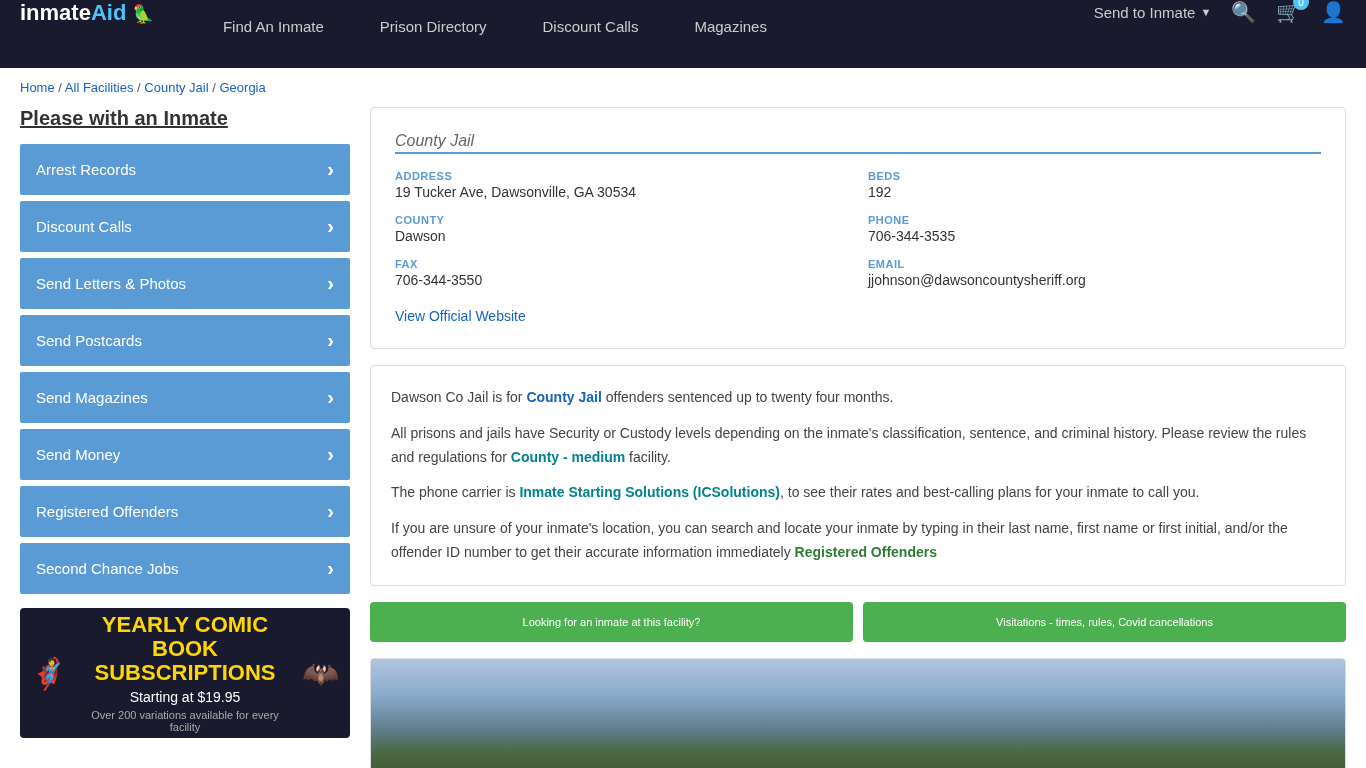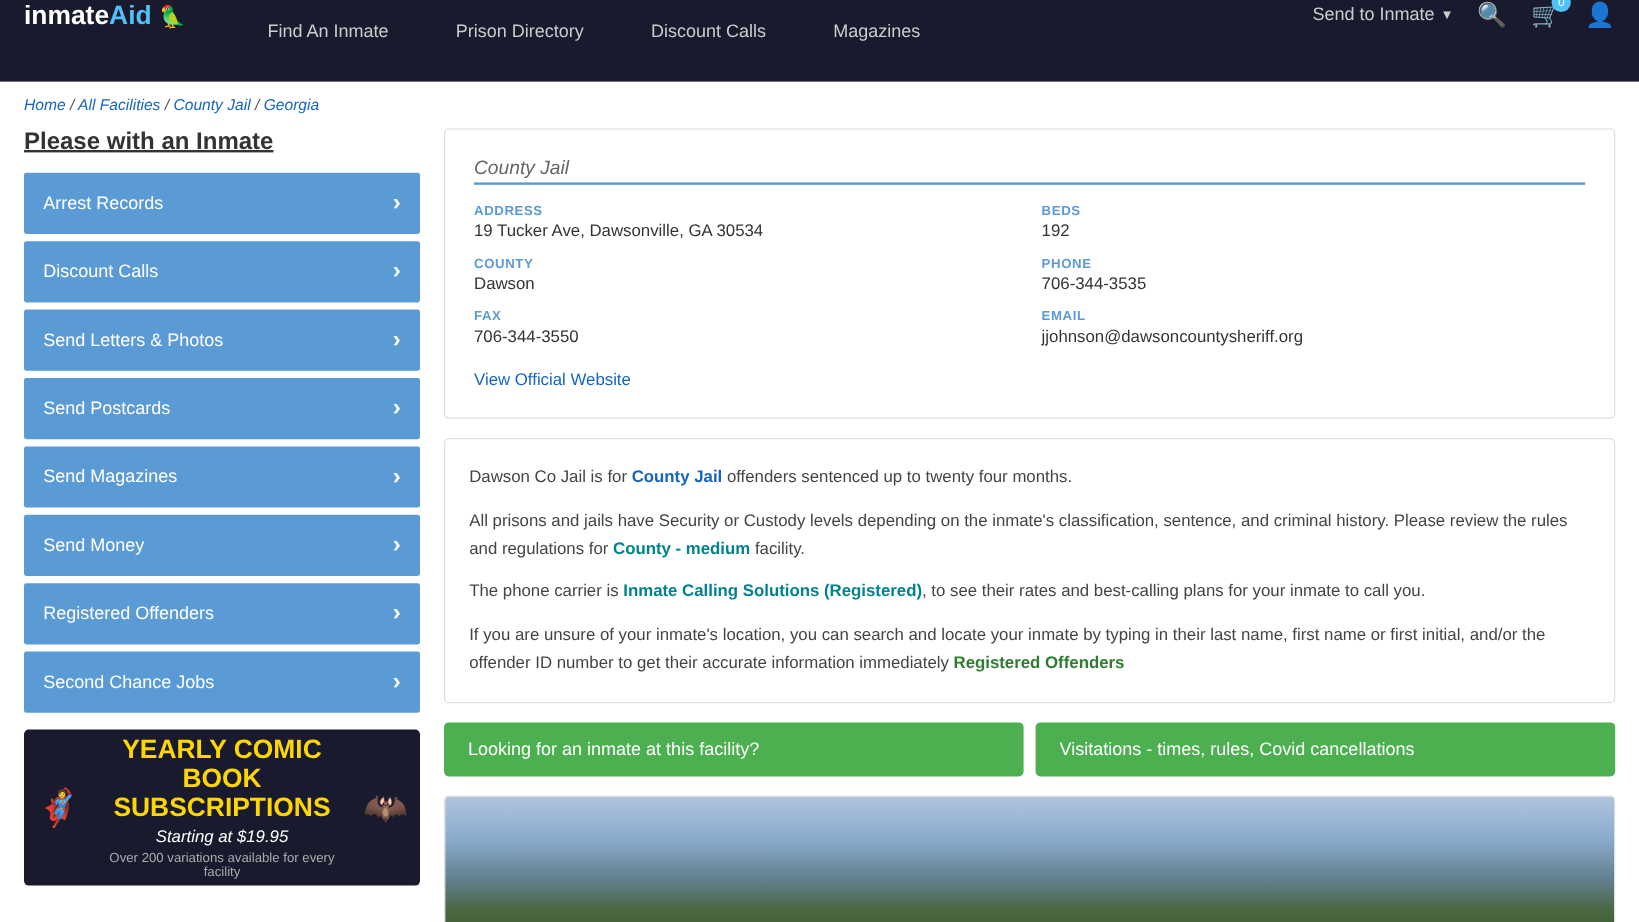--- a/index.html
+++ b/index.html
@@ -12,36 +12,36 @@
     .logo-text span { color: #4fc3f7; }
     .nav-links { display: flex; gap: 0; flex: 1; }
     .nav-link { color: #ccc; text-decoration: none; padding: 0 28px; font-size: 15px; height: 52px; display: flex; align-items: center; }
     .nav-right { display: flex; align-items: center; gap: 20px; margin-left: auto; }
     .nav-icon { color: #ccc; font-size: 20px; cursor: pointer; position: relative; }
     .cart-badge { position: absolute; top: -6px; right: -8px; background: #4fc3f7; color: #fff; border-radius: 50%; font-size: 10px; width: 16px; height: 16px; display: flex; align-items: center; justify-content: center; }
     .send-to-inmate { color: #ccc; font-size: 15px; display: flex; align-items: center; gap: 5px; cursor: pointer; }
     .send-to-inmate .arrow { font-size: 11px; }
 
     
-    .breadcrumb { padding: 12px 20px; font-size: 13px; font-style: italic; }
+    .breadcrumb { padding: 12px 20px; font-size: 13px; }
     .breadcrumb a { color: #1565c0; text-decoration: none; }
     .breadcrumb span { color: #555; }
 
     
     .main-container { display: flex; padding: 0 20px 20px 20px; gap: 20px; }
 
     
     .sidebar { width: 330px; flex-shrink: 0; }
     .sidebar-title { font-size: 20px; font-weight: bold; text-decoration: underline; margin-bottom: 14px; color: #333; }
     .sidebar-item { background: #5b9bd5; color: #fff; display: flex; align-items: center; justify-content: space-between; padding: 14px 16px; margin-bottom: 6px; cursor: pointer; border-radius: 2px; font-size: 15px; }
     .sidebar-arrow { font-size: 20px; font-weight: bold; color: #fff; }
     .sidebar-ad { margin-top: 14px; background: #1a1a2e; border-radius: 4px; overflow: hidden; height: 130px; display: flex; flex-direction: column; align-items: center; justify-content: center; color: #fff; text-align: center; padding: 10px; }
     .sidebar-ad .ad-title { font-size: 22px; font-weight: 900; color: #ffd700; text-transform: uppercase; line-height: 1.1; }
     .sidebar-ad .ad-subtitle { font-size: 11px; color: #aaa; margin-top: 4px; }
-    .sidebar-ad .ad-price { font-size: 14px; color: #fff; margin-top: 4px; font-style: italic; }
+    .sidebar-ad .ad-price { font-size: 14px; color: #fff; margin-top: 4px; }
 
     
     .content { flex: 1; }
     .facility-card { border: 1px solid #ddd; border-radius: 4px; padding: 24px; margin-bottom: 16px; background: #fff; }
     .facility-name { font-size: 26px; font-weight: bold; color: #1565c0; margin-bottom: 4px; }
     .facility-type { font-size: 16px; color: #666; font-style: italic; margin-bottom: 2px; }
     .facility-updated { font-size: 13px; color: #888; font-style: italic; margin-bottom: 18px; }
     .facility-details { border-top: 2px solid #5b9bd5; padding-top: 16px; display: grid; grid-template-columns: 1fr 1fr; gap: 14px 20px; }
     .detail-group .label { font-size: 11px; font-weight: bold; color: #5b9bd5; text-transform: uppercase; letter-spacing: 0.5px; margin-bottom: 2px; }
     .detail-group .value { font-size: 14px; color: #333; }
@@ -51,21 +51,21 @@
     
     .description { border: 1px solid #ddd; border-radius: 4px; padding: 20px; margin-bottom: 16px; line-height: 1.7; }
     .description p { margin-bottom: 12px; font-size: 14px; color: #444; }
     .description p:last-child { margin-bottom: 0; }
     .link-blue { color: #1565c0; font-weight: bold; text-decoration: none; }
     .link-green { color: #2e7d32; font-weight: bold; text-decoration: none; }
     .link-teal { color: #00838f; font-weight: bold; text-decoration: none; }
 
     
     .cta-buttons { display: flex; gap: 10px; margin-bottom: 16px; }
-    .btn-green { background: #4caf50; color: #fff; padding: 14px 20px; border: none; border-radius: 4px; font-size: 15px; cursor: pointer; flex: 1; text-align: left; }
+    .btn-green { background: #4caf50; color: #fff; padding: 14px 20px; border: none; border-radius: 4px; font-size: 11px; cursor: pointer; flex: 1; text-align: center; }
 
     
     .facility-image { border: 1px solid #ddd; border-radius: 4px; height: 120px; background: linear-gradient(to bottom, #b0bec5, #78909c, #546e7a); overflow: hidden; display: flex; align-items: flex-end; justify-content: center; }
     .facility-image-inner { width: 100%; height: 100%; background: linear-gradient(180deg, #b0c4de 0%, #8aabcd 30%, #607d8b 60%, #4a6741 80%, #3d5a30 100%); }
   </style>
 </head>
 <body>
 
 <nav>
   <div class="nav-logo">
@@ -192,21 +192,21 @@
     </div>
 
     <div class="description">
       <p>
         <span>Dawson Co Jail is for </span><a class="link-blue" href="#">County Jail</a><span> offenders sentenced up to twenty four months.</span>
       </p>
       <p>
         <span>All prisons and jails have Security or Custody levels depending on the inmate's classification, sentence, and criminal history. Please review the rules and regulations for </span><a class="link-teal" href="#">County - medium</a><span> facility.</span>
       </p>
       <p>
-        <span>The phone carrier is </span><a class="link-teal" href="#">Inmate Calling Solutions (Registered)</a><span>, to see their rates and best-calling plans for your inmate to call you.</span>
+        <span>The phone carrier is </span><a class="link-teal" href="#">Inmate Starting Solutions (ICSolutions)</a><span>, to see their rates and best-calling plans for your inmate to call you.</span>
       </p>
       <p>
         <span>If you are unsure of your inmate's location, you can search and locate your inmate by typing in their last name, first name or first initial, and/or the offender ID number to get their accurate information immediately </span><a class="link-green" href="#">Registered Offenders</a>
       </p>
     </div>
 
     <div class="cta-buttons">
       <button class="btn-green">Looking for an inmate at this facility?</button>
       <button class="btn-green">Visitations - times, rules, Covid cancellations</button>
     </div>

